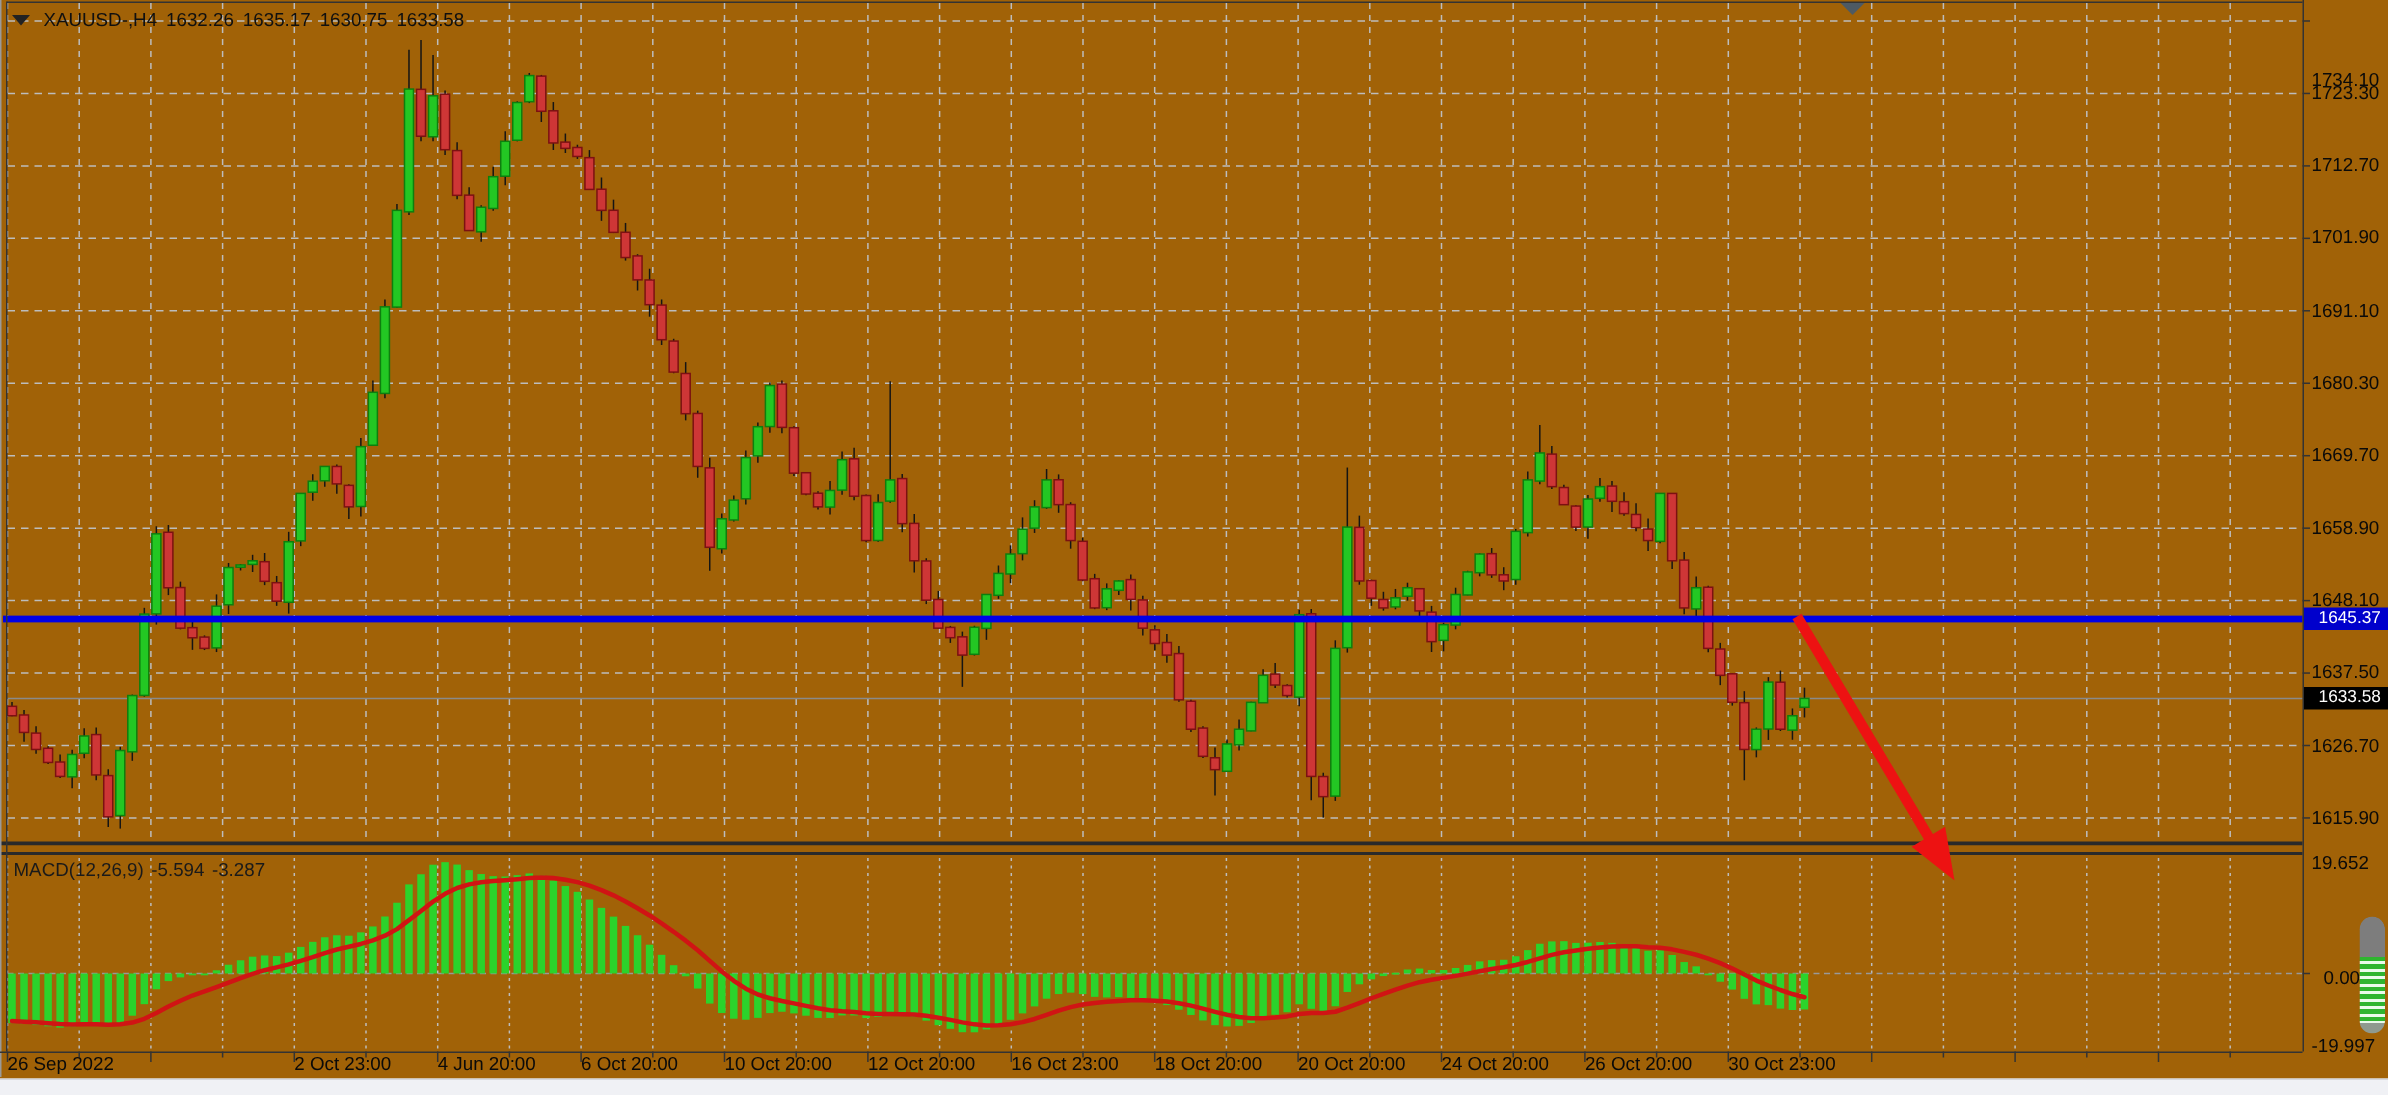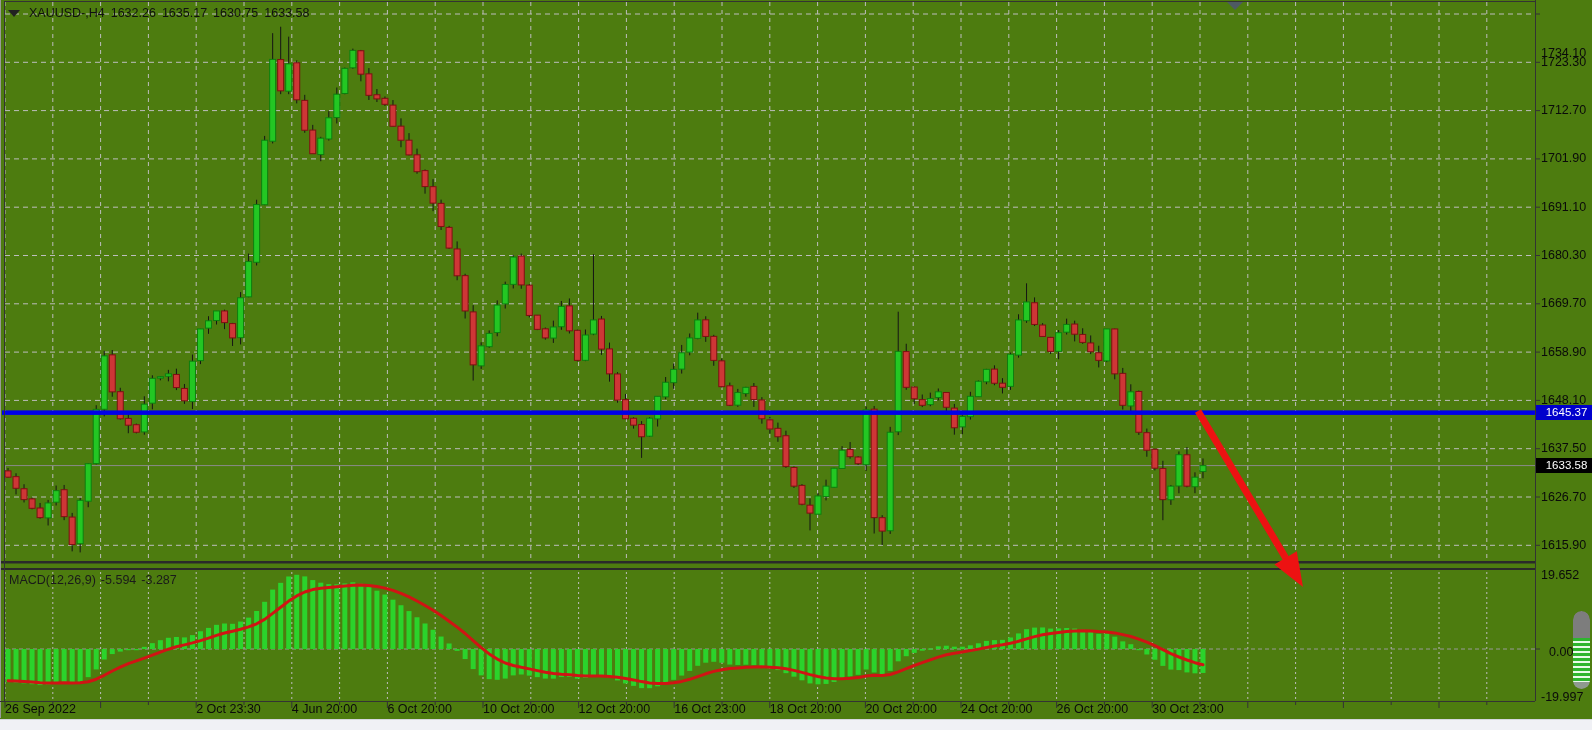--- a/index.html
+++ b/index.html
@@ -1,16 +1,16 @@
 <!DOCTYPE html>
 <html><head>
 <meta charset="utf-8">
 <style>
   html,body{margin:0;padding:0;background:#fff;}
-  .stage{position:relative;width:1592px;height:730px;background:#4d7c0f;overflow:hidden;
+  .stage{position:relative;width:1592px;height:730px;background:#a16207;overflow:hidden;
          font-family:"Liberation Sans","DejaVu Sans",sans-serif;color:#111;}
   svg{position:absolute;left:0;top:0;}
   .header{position:absolute;left:8px;top:6px;font-size:12.5px;color:#101010;display:flex;align-items:center;gap:6px;}
   .tri{width:0;height:0;border-left:6px solid transparent;border-right:6px solid transparent;border-top:7px solid #222;display:inline-block;margin-right:3px;}
   .axis-label{position:absolute;font-size:12.5px;color:#0a0a0a;white-space:nowrap;line-height:15px;}
   .badge{position:absolute;left:1536px;width:56px;height:15px;font-size:11.5px;line-height:15px;color:#fff;padding-left:5px;box-sizing:border-box;text-align:center;}
   .badge.blue{background:#0000cc;}
   .badge.black{background:#000;}
   .macd-title{position:absolute;left:9px;top:573px;font-size:12.5px;color:#1a1a1a;display:flex;gap:5px;}
   .bottom-strip{position:absolute;left:0;top:719px;width:1592px;height:11px;background:#f0f1f5;border-top:1px solid #d5d7dd;box-sizing:border-box;}
@@ -631,21 +631,21 @@
       <div class="axis-label" style="left: 1541px; top: 296.3px;">1669.70</div>
       <div class="axis-label" style="left: 1541px; top: 344.6px;">1658.90</div>
       <div class="axis-label" style="left: 1541px; top: 392.9px;">1648.10</div>
       <div class="axis-label" style="left: 1541px; top: 441.2px;">1637.50</div>
       <div class="axis-label" style="left: 1541px; top: 489.5px;">1626.70</div>
       <div class="axis-label" style="left: 1541px; top: 537.8px;">1615.90</div>
     </div>
   <div id="x-labels">
       <div class="axis-label" style="left: 5px; top: 702px;">26 Sep 2022</div>
       <div class="axis-label" style="left: 100.6px; top: 744px;">28 Sep 20:00</div>
-      <div class="axis-label" style="left: 196.2px; top: 702px;">2 Oct 23:30</div>
+      <div class="axis-label" style="left: 196.2px; top: 702px;">2 Oct 23:00</div>
       <div class="axis-label" style="left: 291.8px; top: 702px;">4 Jun 20:00</div>
       <div class="axis-label" style="left: 387.4px; top: 702px;">6 Oct 20:00</div>
       <div class="axis-label" style="left: 483px; top: 702px;">10 Oct 20:00</div>
       <div class="axis-label" style="left: 578.6px; top: 702px;">12 Oct 20:00</div>
       <div class="axis-label" style="left: 674.2px; top: 702px;">16 Oct 23:00</div>
       <div class="axis-label" style="left: 769.8px; top: 702px;">18 Oct 20:00</div>
       <div class="axis-label" style="left: 865.4px; top: 702px;">20 Oct 20:00</div>
       <div class="axis-label" style="left: 961px; top: 702px;">24 Oct 20:00</div>
       <div class="axis-label" style="left: 1056.6px; top: 702px;">26 Oct 20:00</div>
       <div class="axis-label" style="left: 1152.2px; top: 702px;">30 Oct 23:00</div>

